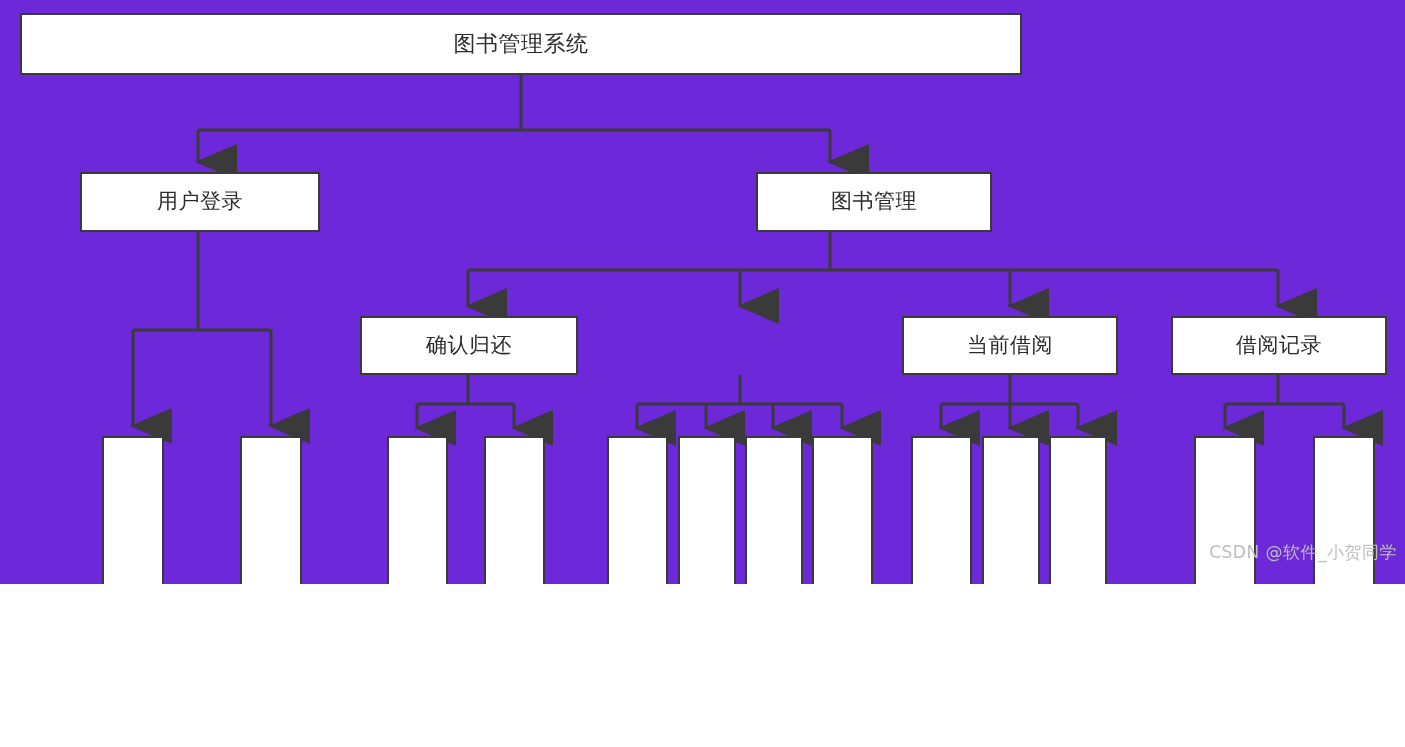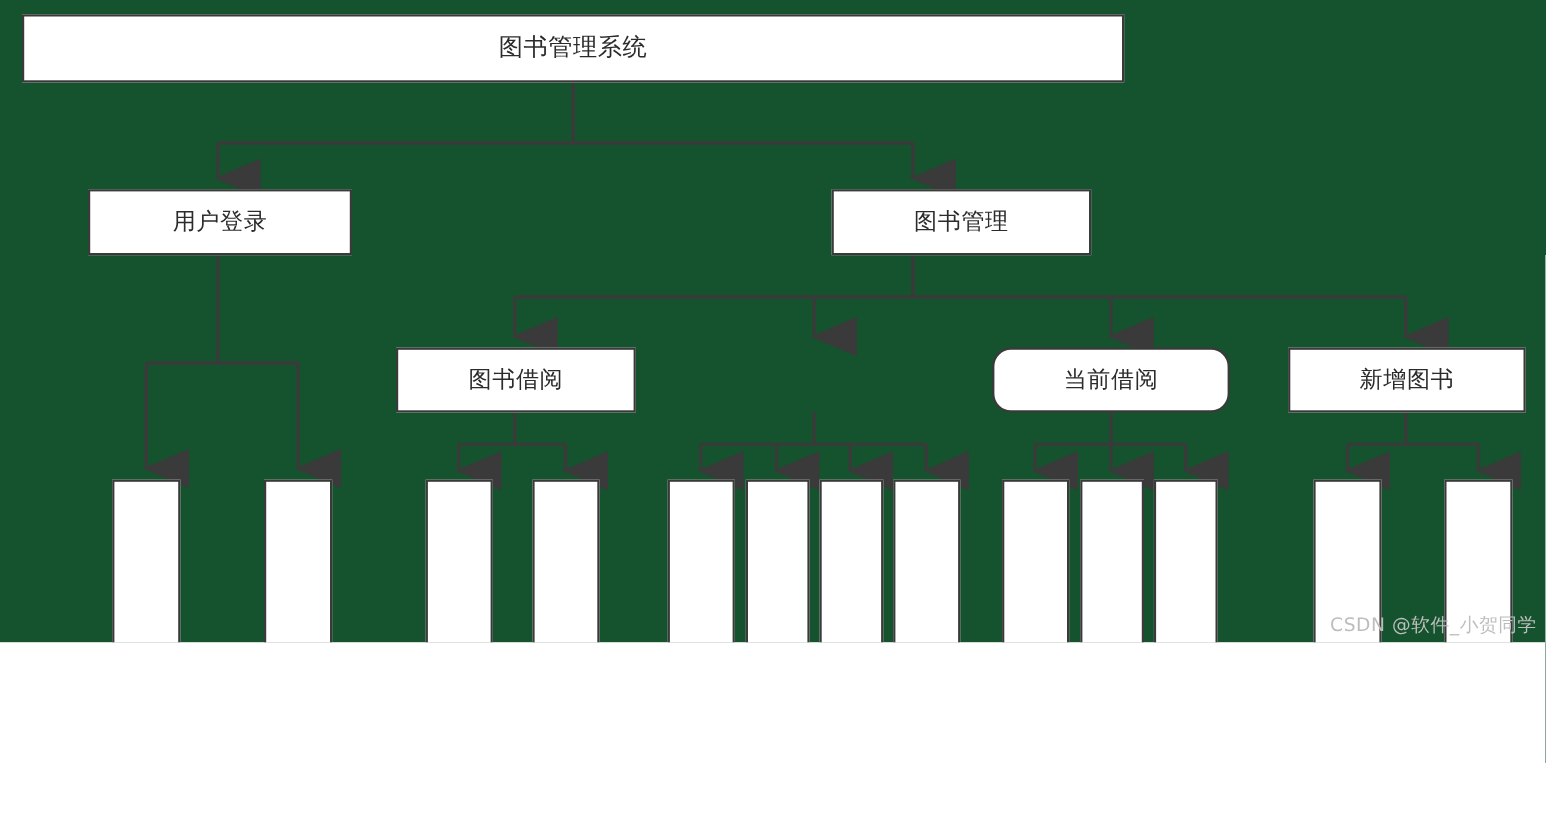--- a/index.html
+++ b/index.html
@@ -7,21 +7,21 @@
     padding: 0;
     background: #ffffff;
   }
   body {
     font-family: "DejaVu Sans", "Liberation Sans", sans-serif;
   }
   #canvas {
     position: relative;
     width: 1405px;
     height: 584px;
-    background: #14532d;
+    background: #6d28d9;
     overflow: hidden;
   }
   svg.wires {
     position: absolute;
     left: 0;
     top: 0;
     width: 1405px;
     height: 747px;
     pointer-events: none;
   }
@@ -58,21 +58,21 @@
     text-orientation: upright;
     font-size: 21px;
     line-height: 1.32;
     letter-spacing: 2px;
     max-height: 100%;
     text-align: center;
   }
   .watermark {
     position: absolute;
     right: 8px;
-    bottom: 4px;
+    bottom: 20px;
     font-size: 17px;
     color: #bdbdbd;
     white-space: nowrap;
     letter-spacing: 0.5px;
   }
 </style>
 </head>
 <body>
 
 <div id="canvas">
@@ -136,30 +136,30 @@
 
   <div class="node horiz" style="left:80px; top:172px; width:240px; height:60px;">
     <span class="lbl">用户登录</span>
   </div>
 
   <div class="node horiz" style="left:712px; top:172px; width:236px; height:60px;margin-left:44px;">
     <span class="lbl">图书管理</span>
   </div>
 
   <div class="node horiz" style="left:360px; top:316px; width:218px; height:59px;">
-    <span class="lbl">图书借阅</span>
-  </div>
-
-
-  <div class="node horiz" style="left:902px; top:316px; width:216px; height:59px;border-radius:17px;">
+    <span class="lbl">确认归还</span>
+  </div>
+
+
+  <div class="node horiz" style="left:902px; top:316px; width:216px; height:59px;">
     <span class="lbl">当前借阅</span>
   </div>
 
   <div class="node horiz" style="left:1171px; top:316px; width:216px; height:59px;">
-    <span class="lbl">新增图书</span>
+    <span class="lbl">借阅记录</span>
   </div>
 
   <div class="node vert" style="left:102px; top:436px; width:62px; height:299px;">
     <span class="lbl">用户登录</span>
   </div>
 
   <div class="node vert" style="left:240px; top:436px; width:62px; height:299px;">
     <span class="lbl">注销登录</span>
   </div>
 

